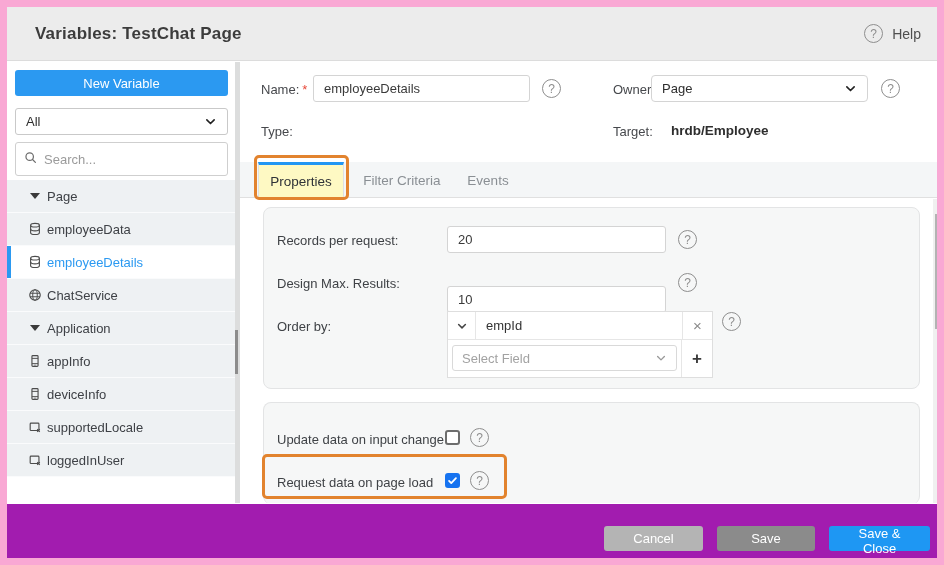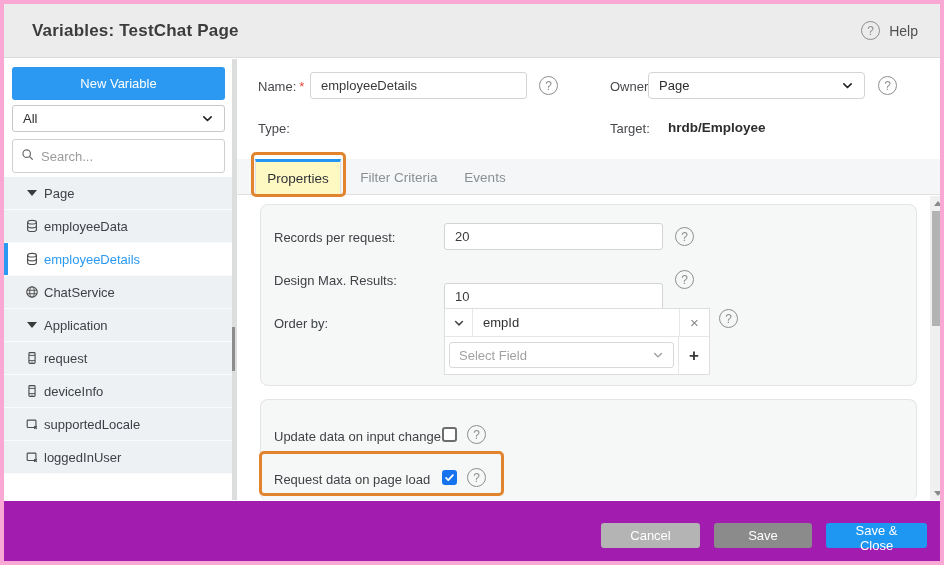--- a/index.html
+++ b/index.html
@@ -1,34 +1,34 @@
 <!DOCTYPE html>
 <html><head>
 <meta charset="utf-8">
 <style>
   * { box-sizing: border-box; margin: 0; padding: 0; }
   html,body { background:#fff; }
   body { font-family: "Liberation Sans", "DejaVu Sans", sans-serif; }
-  .app { position:relative; width:944px; height:565px; background:#fff; overflow:hidden; border:4px solid #f9a8d4; }
+  .app { position:relative; width:944px; height:565px; background:#fff; overflow:hidden; border:7px solid #f9a8d4; }
 
   
   .header { position:absolute; left:0; top:0; width:944px; height:54px; background:#ececec;
             border-bottom:1px solid #dcdcdc; display:flex; align-items:center; justify-content:space-between;
             padding:0 30px 0 28px; }
   .title { font-size:17px; font-weight:700; color:#3c3c3c; letter-spacing:.2px; }
   .help { display:flex; align-items:center; gap:9px; color:#4f4f4f; font-size:14px; cursor:pointer; }
   .qicon { display:inline-flex; align-items:center; justify-content:center; width:19px; height:19px;
            border:1.4px solid #8e8e8e; border-radius:50%; color:#8e8e8e; font-size:12px; line-height:1;
            background:transparent; flex:0 0 auto; }
 
   
   .sidebar { position:absolute; left:0; top:55px; width:228px; height:441px; background:#fff; }
   .sidebar-divider { position:absolute; left:228px; top:55px; width:5px; height:441px; background:#dcdddd; }
   .side-scroll-thumb { position:absolute; left:228px; top:268px; width:3px; height:44px; background:#8c8c8c; z-index:4; }
-  .btn-new { position:absolute; left:8px; top:8px; width:213px; height:33px; background:#2b99f1; color:#fff;
+  .btn-new { position:absolute; left:8px; top:8px; width:213px; height:26px; background:#2b99f1; color:#fff;
              border:none; border-radius:3px; font-size:13px; font-family:inherit; cursor:pointer; }
   .side-select { position:absolute; left:8px; top:46px; width:213px; height:27px; background:#fff;
                  border:1px solid #c9c9c9; border-radius:3px; display:flex; align-items:center;
                  padding:0 10px; font-size:13px; color:#2e2e2e; cursor:pointer; }
   .side-select .chev { margin-left:auto; }
   .side-search { position:absolute; left:8px; top:80px; width:213px; height:27px; background:#fff;
                  border:1px solid #cfcfcf; border-radius:3px; display:flex; align-items:center; padding:16px 8px; }
   .side-search input { border:none; outline:none; width:100%; font-size:13px; color:#333; font-family:inherit; margin-left:7px; }
   .side-search input::placeholder { color:#9b9b9b; }
   .tree { position:absolute; left:0; top:118px; width:228px; }
@@ -190,21 +190,21 @@
         <span class="t-label">Application</span>
       </div>
       <div class="tree-row">
         <span class="t-icon">
           <svg width="14" height="14" viewBox="0 0 16 16">
               <rect x="4.5" y="1.8" width="7" height="12.4" rx="1" fill="none" stroke="#4c4c4c" stroke-width="1.3"></rect>
               <path d="M4.5 5h7M4.5 11h7" stroke="#4c4c4c" stroke-width="1.1"></path>
               <circle cx="8" cy="12.6" r=".7" fill="#4c4c4c"></circle>
             </svg>
         </span>
-        <span class="t-label">request</span>
+        <span class="t-label">appInfo</span>
       </div>
       <div class="tree-row">
         <span class="t-icon">
           <svg width="14" height="14" viewBox="0 0 16 16">
               <rect x="4.5" y="1.8" width="7" height="12.4" rx="1" fill="none" stroke="#4c4c4c" stroke-width="1.3"></rect>
               <path d="M4.5 5h7M4.5 11h7" stroke="#4c4c4c" stroke-width="1.1"></path>
               <circle cx="8" cy="12.6" r=".7" fill="#4c4c4c"></circle>
             </svg>
         </span>
         <span class="t-label">deviceInfo</span>

